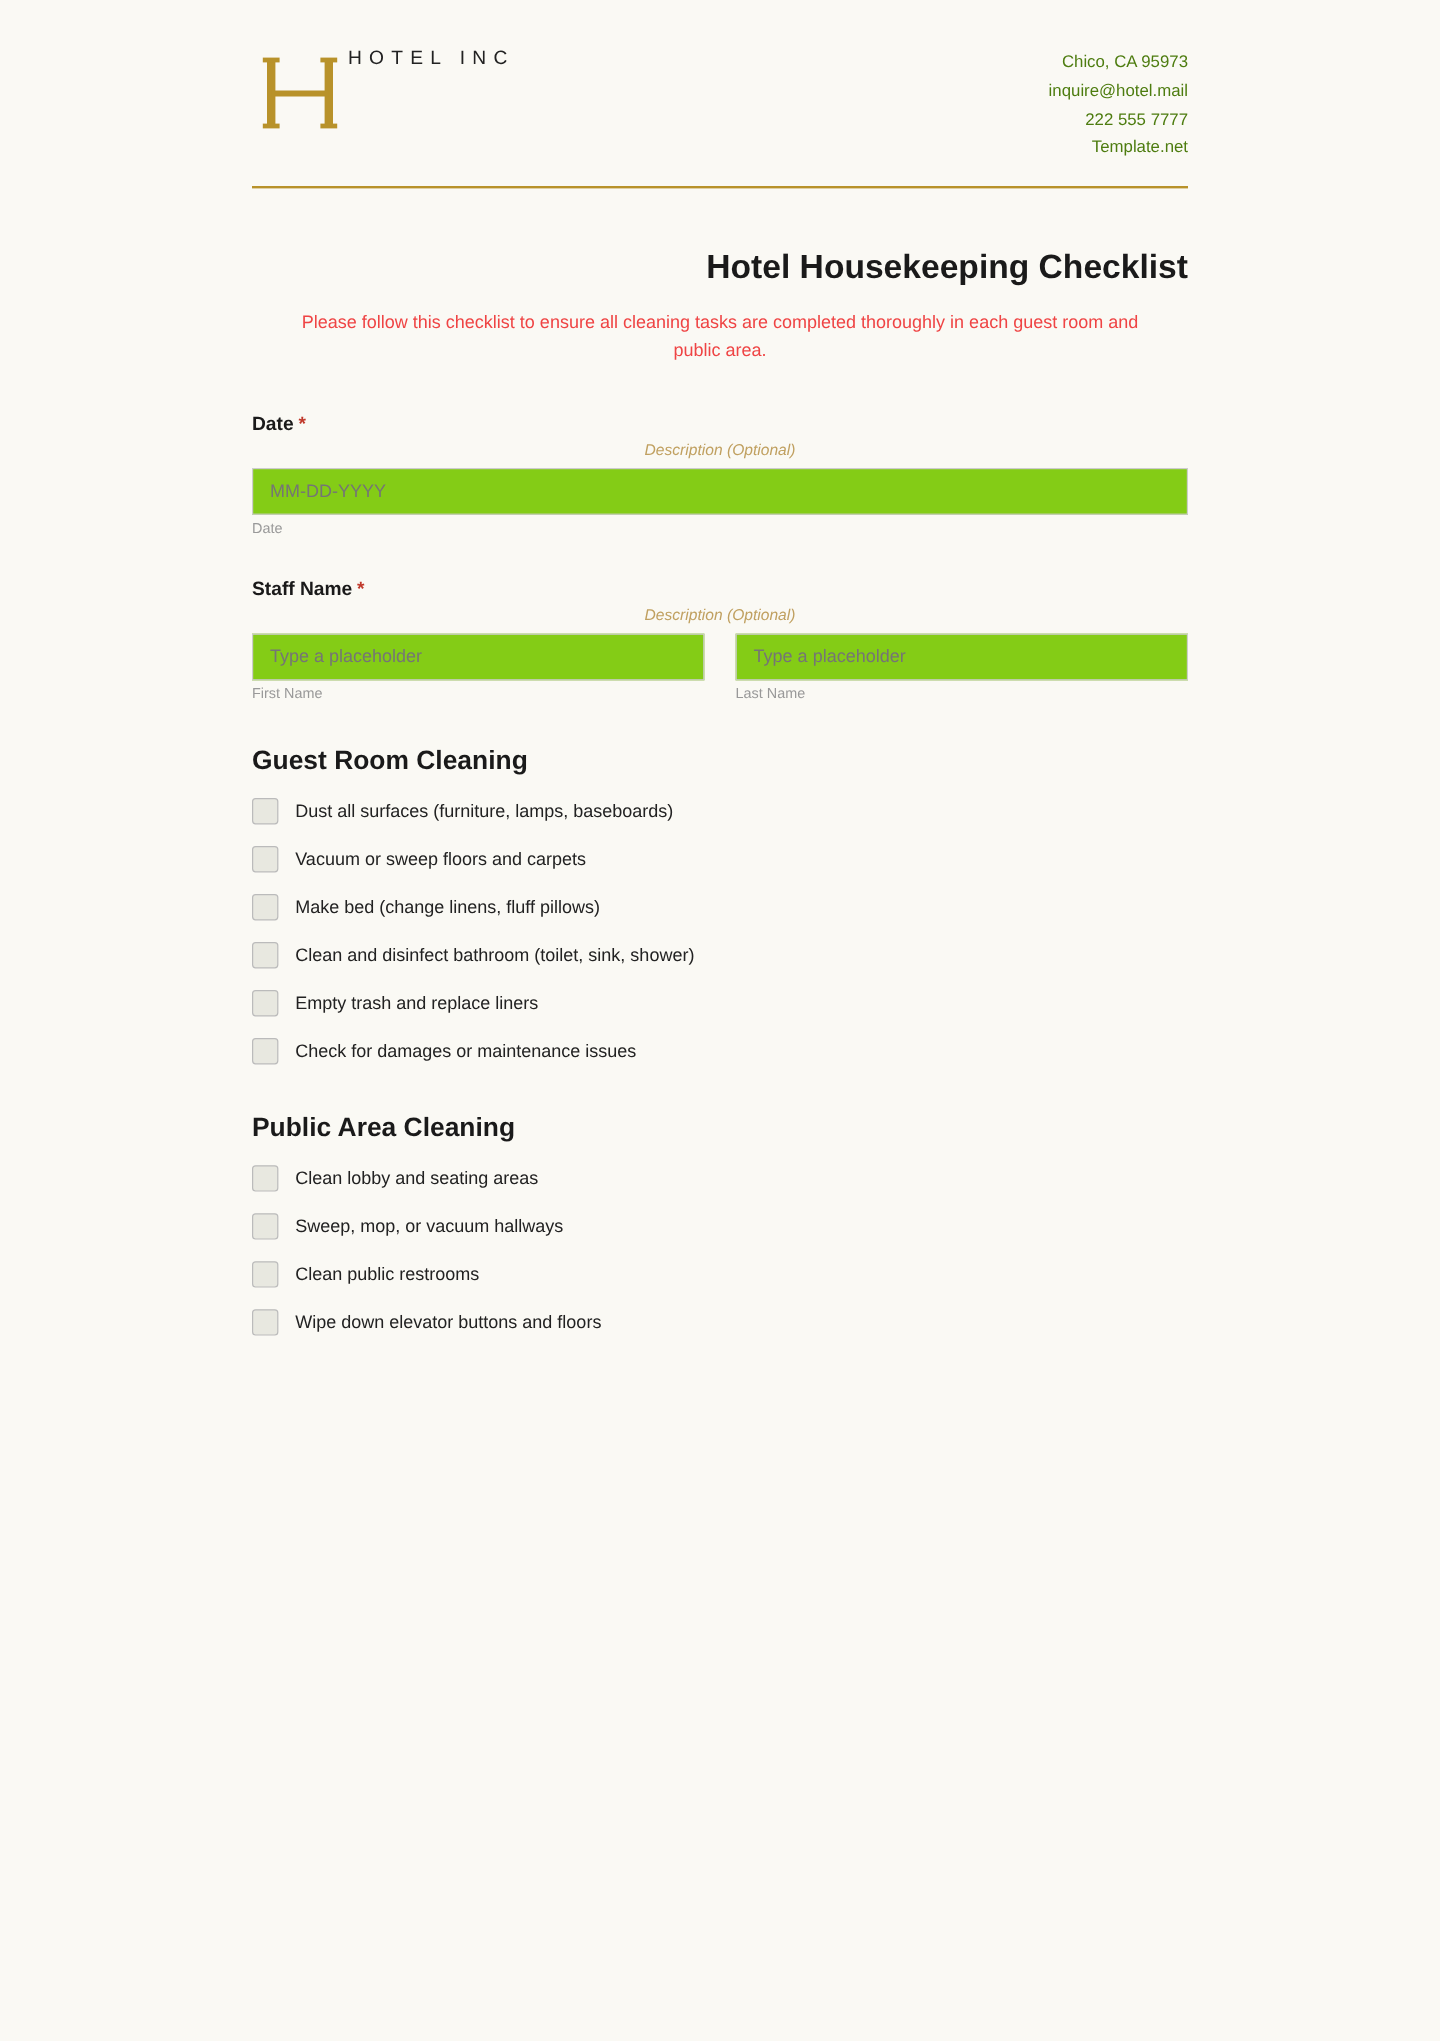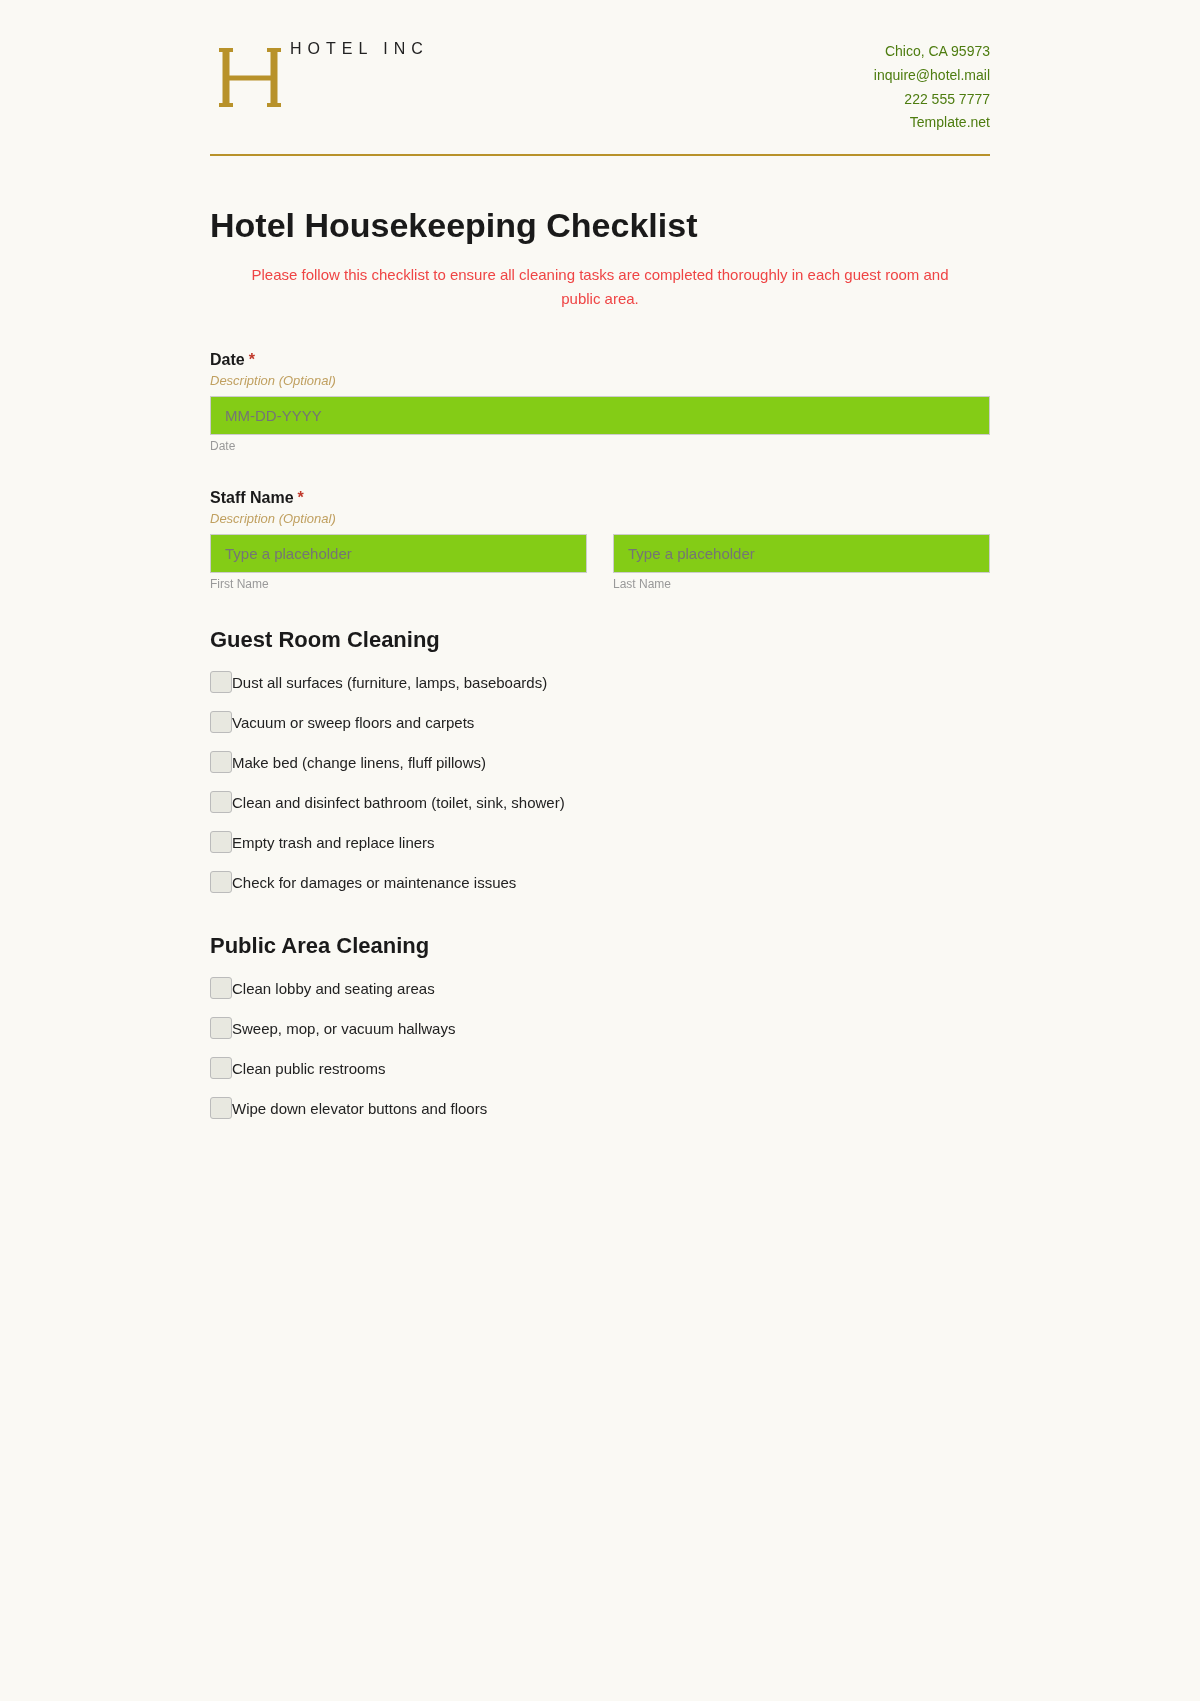--- a/index.html
+++ b/index.html
@@ -50,22 +50,22 @@
     .contact-info {
       text-align: right;
       font-size: 14px;
       line-height: 1.7;
       color: #4d7c0f;
       font-family: Arial, sans-serif;
     }
 
     
     .page-title {
-      text-align: left;
-      font-size: 34px;
+      text-align: right;
+      font-size: 28px;
       font-weight: bold;
       color: #1a1a1a;
       margin-bottom: 18px;
       font-family: Arial, sans-serif;
     }
 
     .page-description {
       text-align: center;
       font-size: 15px;
       color: #ef4444;
@@ -92,20 +92,21 @@
       color: #c0392b;
       margin-left: 4px;
     }
 
     .field-description {
       font-size: 13px;
       color: #c0a060;
       font-style: italic;
       font-family: Arial, sans-serif;
       margin-bottom: 8px;
+      text-align: center;
     }
 
     .field-input {
       width: 100%;
       border: 1px solid #ccc;
       background: #84cc16;
       padding: 10px 14px;
       font-size: 15px;
       color: #333;
       font-family: Arial, sans-serif;
@@ -139,20 +140,21 @@
     }
 
     .section-group {
       margin-bottom: 40px;
     }
 
     
     .checklist-item {
       display: flex;
       align-items: center;
+      gap: 14px;
       margin-bottom: 18px;
       font-size: 15px;
       font-family: Arial, sans-serif;
       color: #222;
     }
 
     .checkbox {
       width: 22px;
       height: 22px;
       border: 1.5px solid #bbb;

